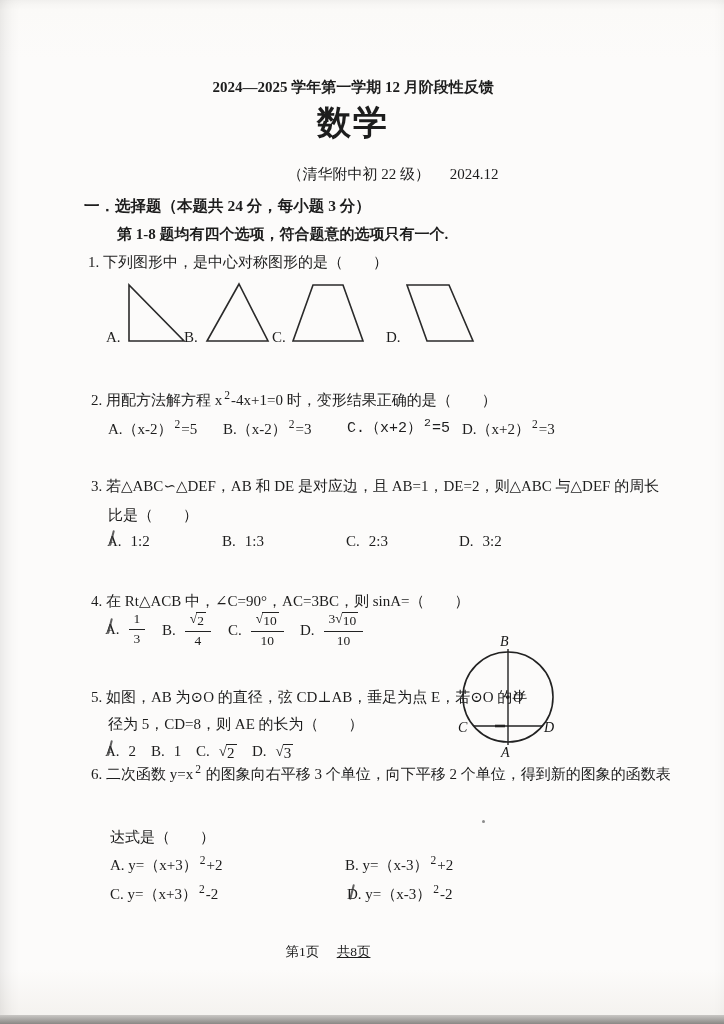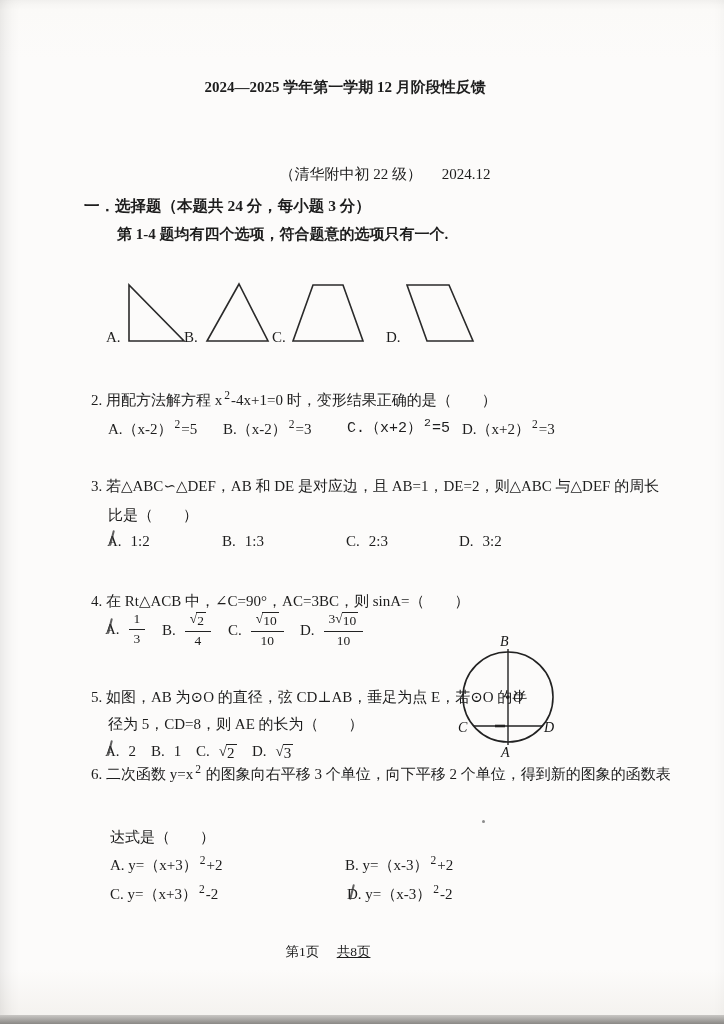--- a/index.html
+++ b/index.html
@@ -4,21 +4,21 @@
 <style>
   html,body{margin:0;padding:0;background:#e8e8e8;}
   .page{
     position:relative;width:724px;height:1024px;margin:0 auto;overflow:hidden;
     background:linear-gradient(180deg,#f4f3f1 0px,#fbfaf8 10px,#fcfbfa 60px,#fcfbfa 970px,#f5f3f0 1012px);
     box-shadow:inset 14px 0 20px -14px rgba(0,0,0,.14), inset -8px 0 16px -12px rgba(0,0,0,.08);
     font-family:"Liberation Serif","DejaVu Serif",serif;
     color:#1d1d1d;font-size:15px;
   }
   .abs{position:absolute;white-space:nowrap;line-height:1.25;}
-  .center{left:0;width:690px;text-align:center;}
+  .center{left:8px;width:690px;text-align:center;}
   .bold{font-weight:bold;}
   .title{font-size:34px;letter-spacing:2px;}
   .sup{display:inline-block;font-size:11.5px;transform:translateY(-6px);margin:0 1px 0 2px;}
   .sqrt{display:inline-flex;align-items:flex-start;}
   .rsign{line-height:1.05;}
   .rrad{border-top:1.3px solid #222;padding:0 2px 0 1px;line-height:1.15;margin-left:-1px;}
   .fracrow{display:inline-flex;align-items:center;gap:9px;}
   .frac{display:inline-flex;flex-direction:column;align-items:center;font-size:13.5px;line-height:1.1;}
   .fnum{display:inline-flex;align-items:flex-start;border-bottom:1.3px solid #222;padding:0 5px 2px;}
   .fden{padding-top:2px;}
@@ -30,28 +30,30 @@
   .speck{position:absolute;background:#8b8b8b;border-radius:50%;}
   .bottom-band{position:absolute;left:0;top:1015px;width:724px;height:9px;
     background:linear-gradient(180deg,#c9c7c4,#8a8885);}
 </style>
 </head>
 <body>
 
 <div class="page">
 
   <div class="abs center bold" style="top:78px;">2024—2025 学年第一学期 12 月阶段性反馈</div>
+  <div class="abs center bold title" style="top:102px;">数学</div>
   <div class="abs center" style="top:165px;margin-left:40px;">
     <span>（清华附中初 22 级）</span>
     <span style="margin-left:16px;">2024.12</span>
   </div>
 
   <div class="abs bold" style="left:84px;top:196px;font-size:15.5px;">一．选择题（本题共 24 分，每小题 3 分）</div>
-  <div class="abs bold" style="left:117px;top:225px;">第 1-4 题均有四个选项，符合题意的选项只有一个.</div>
+  <div class="abs bold" style="left:117px;top:225px;">第 1-8 题均有四个选项，符合题意的选项只有一个.</div>
 
+  <div class="abs" style="left:88px;top:253px;">1. 下列图形中，是中心对称图形的是（　　）</div>
   <svg class="abs" style="left:90px;top:276px;" width="400" height="72" viewBox="0 0 400 72" fill="none" stroke="#2a2a2a" stroke-width="1.6">
     <polygon points="39,9 39,65 94,65"></polygon>
     <polygon points="149,8 117,65 178,65"></polygon>
     <polygon points="223,9 253,9 273,65 203,65"></polygon>
     <polygon points="317,9 359,9 383,65 337,65"></polygon>
   </svg>
   <span class="abs" style="left:106px;top:328px;">A.</span>
   <span class="abs" style="left:184px;top:328px;">B.</span>
   <span class="abs" style="left:272px;top:328px;">C.</span>
   <span class="abs" style="left:386px;top:328px;">D.</span>

